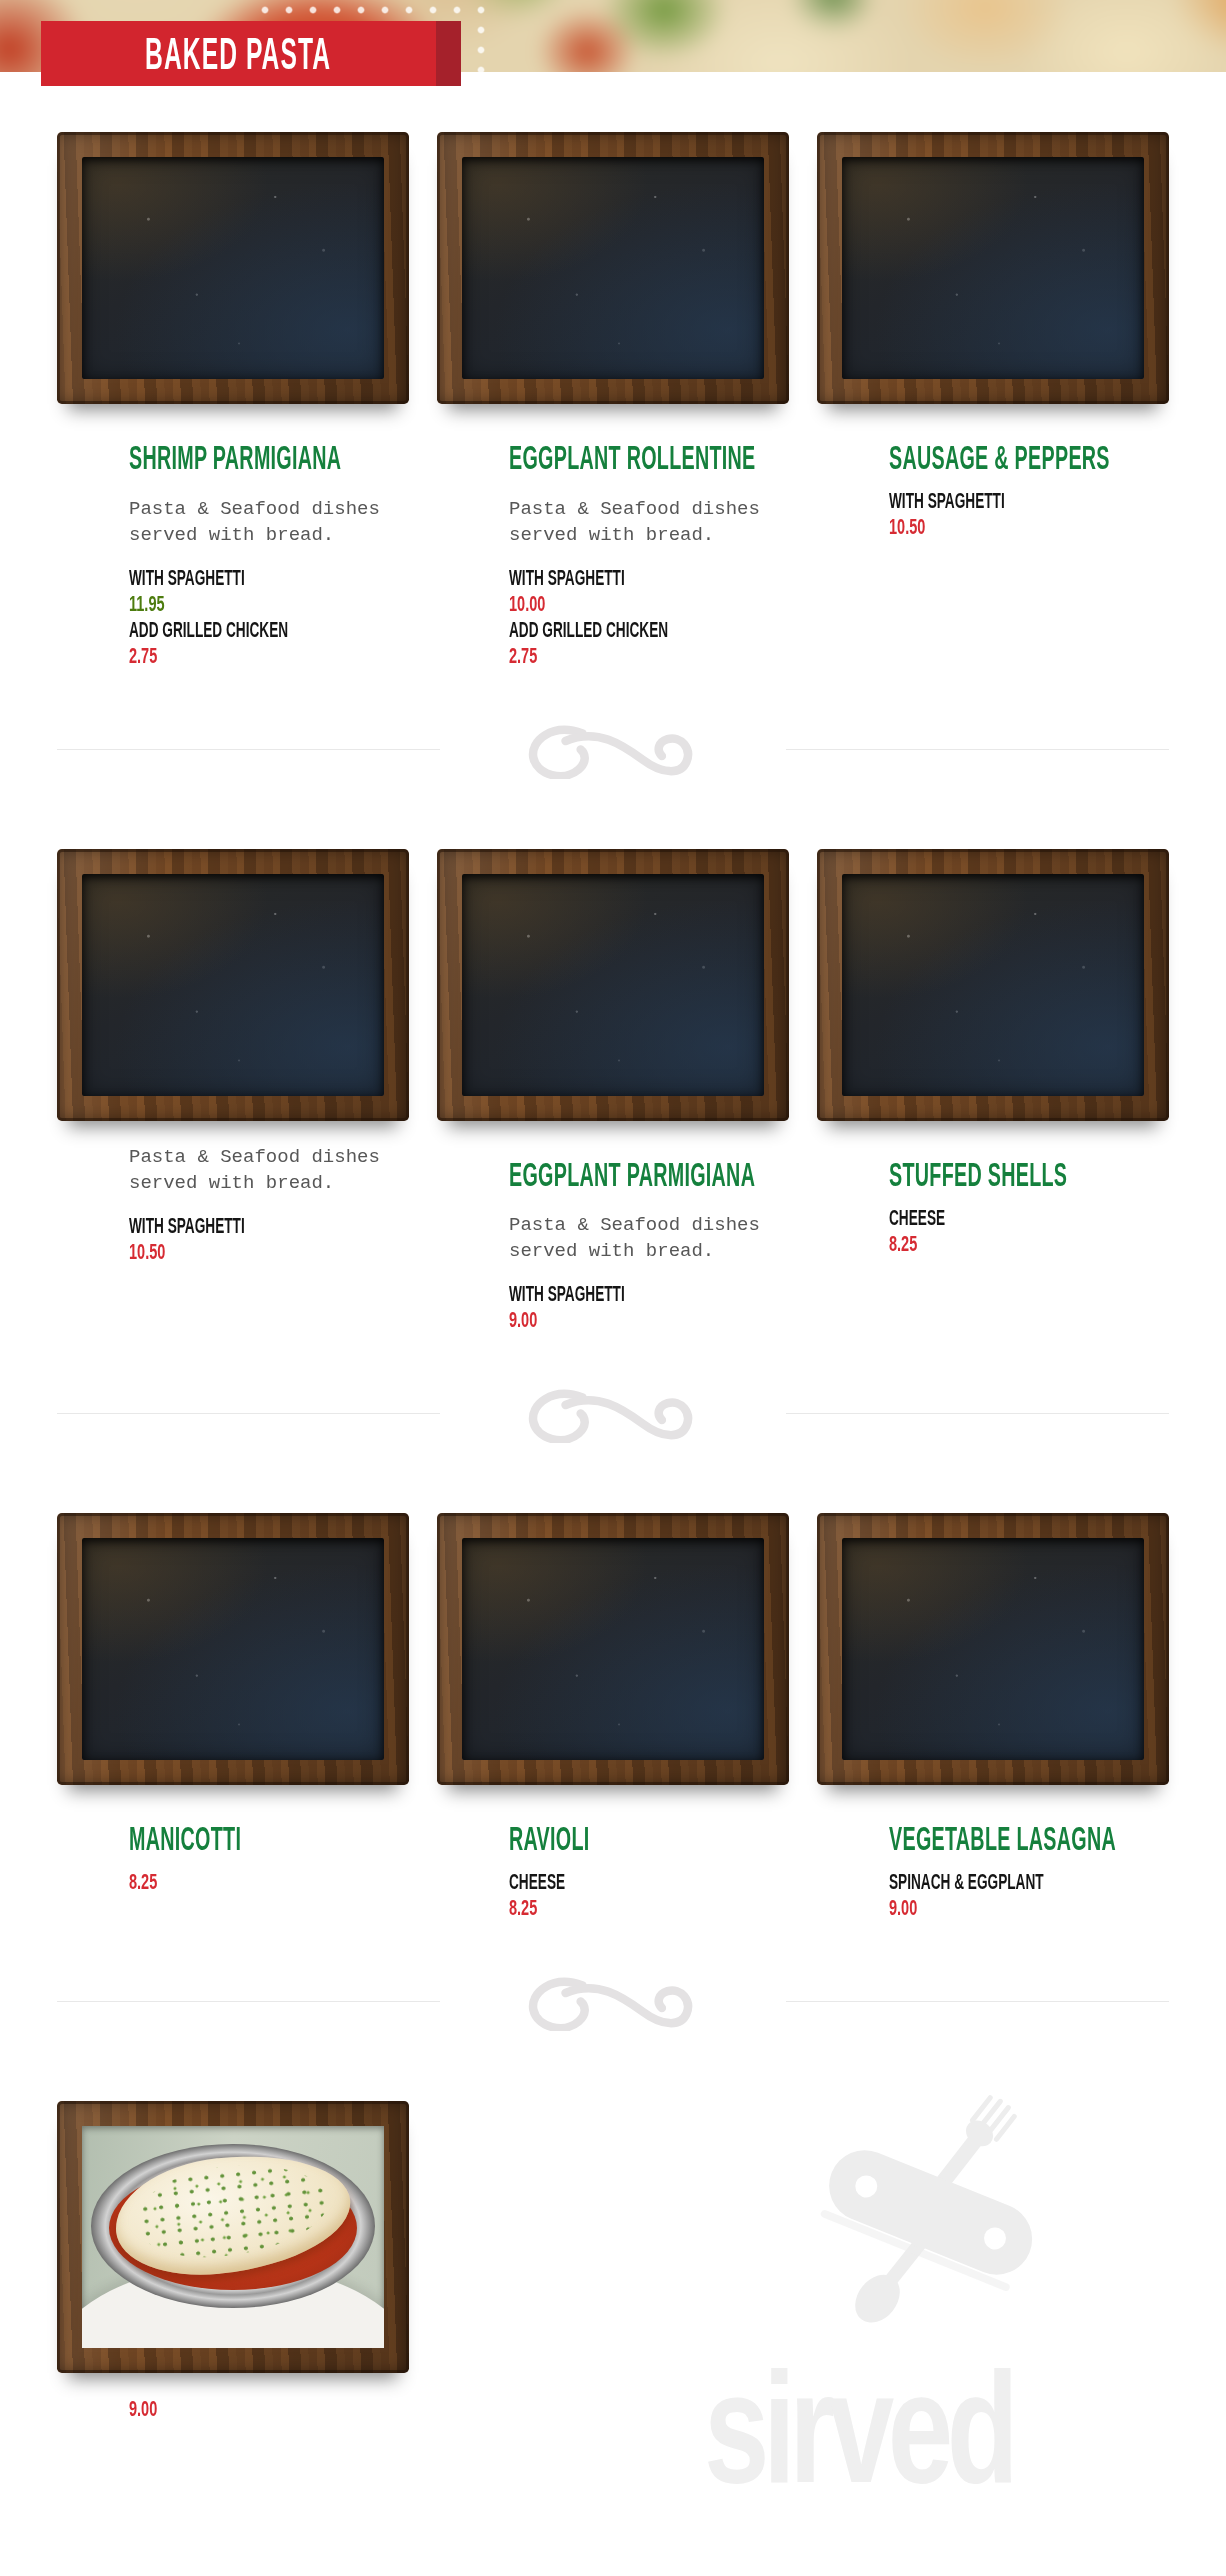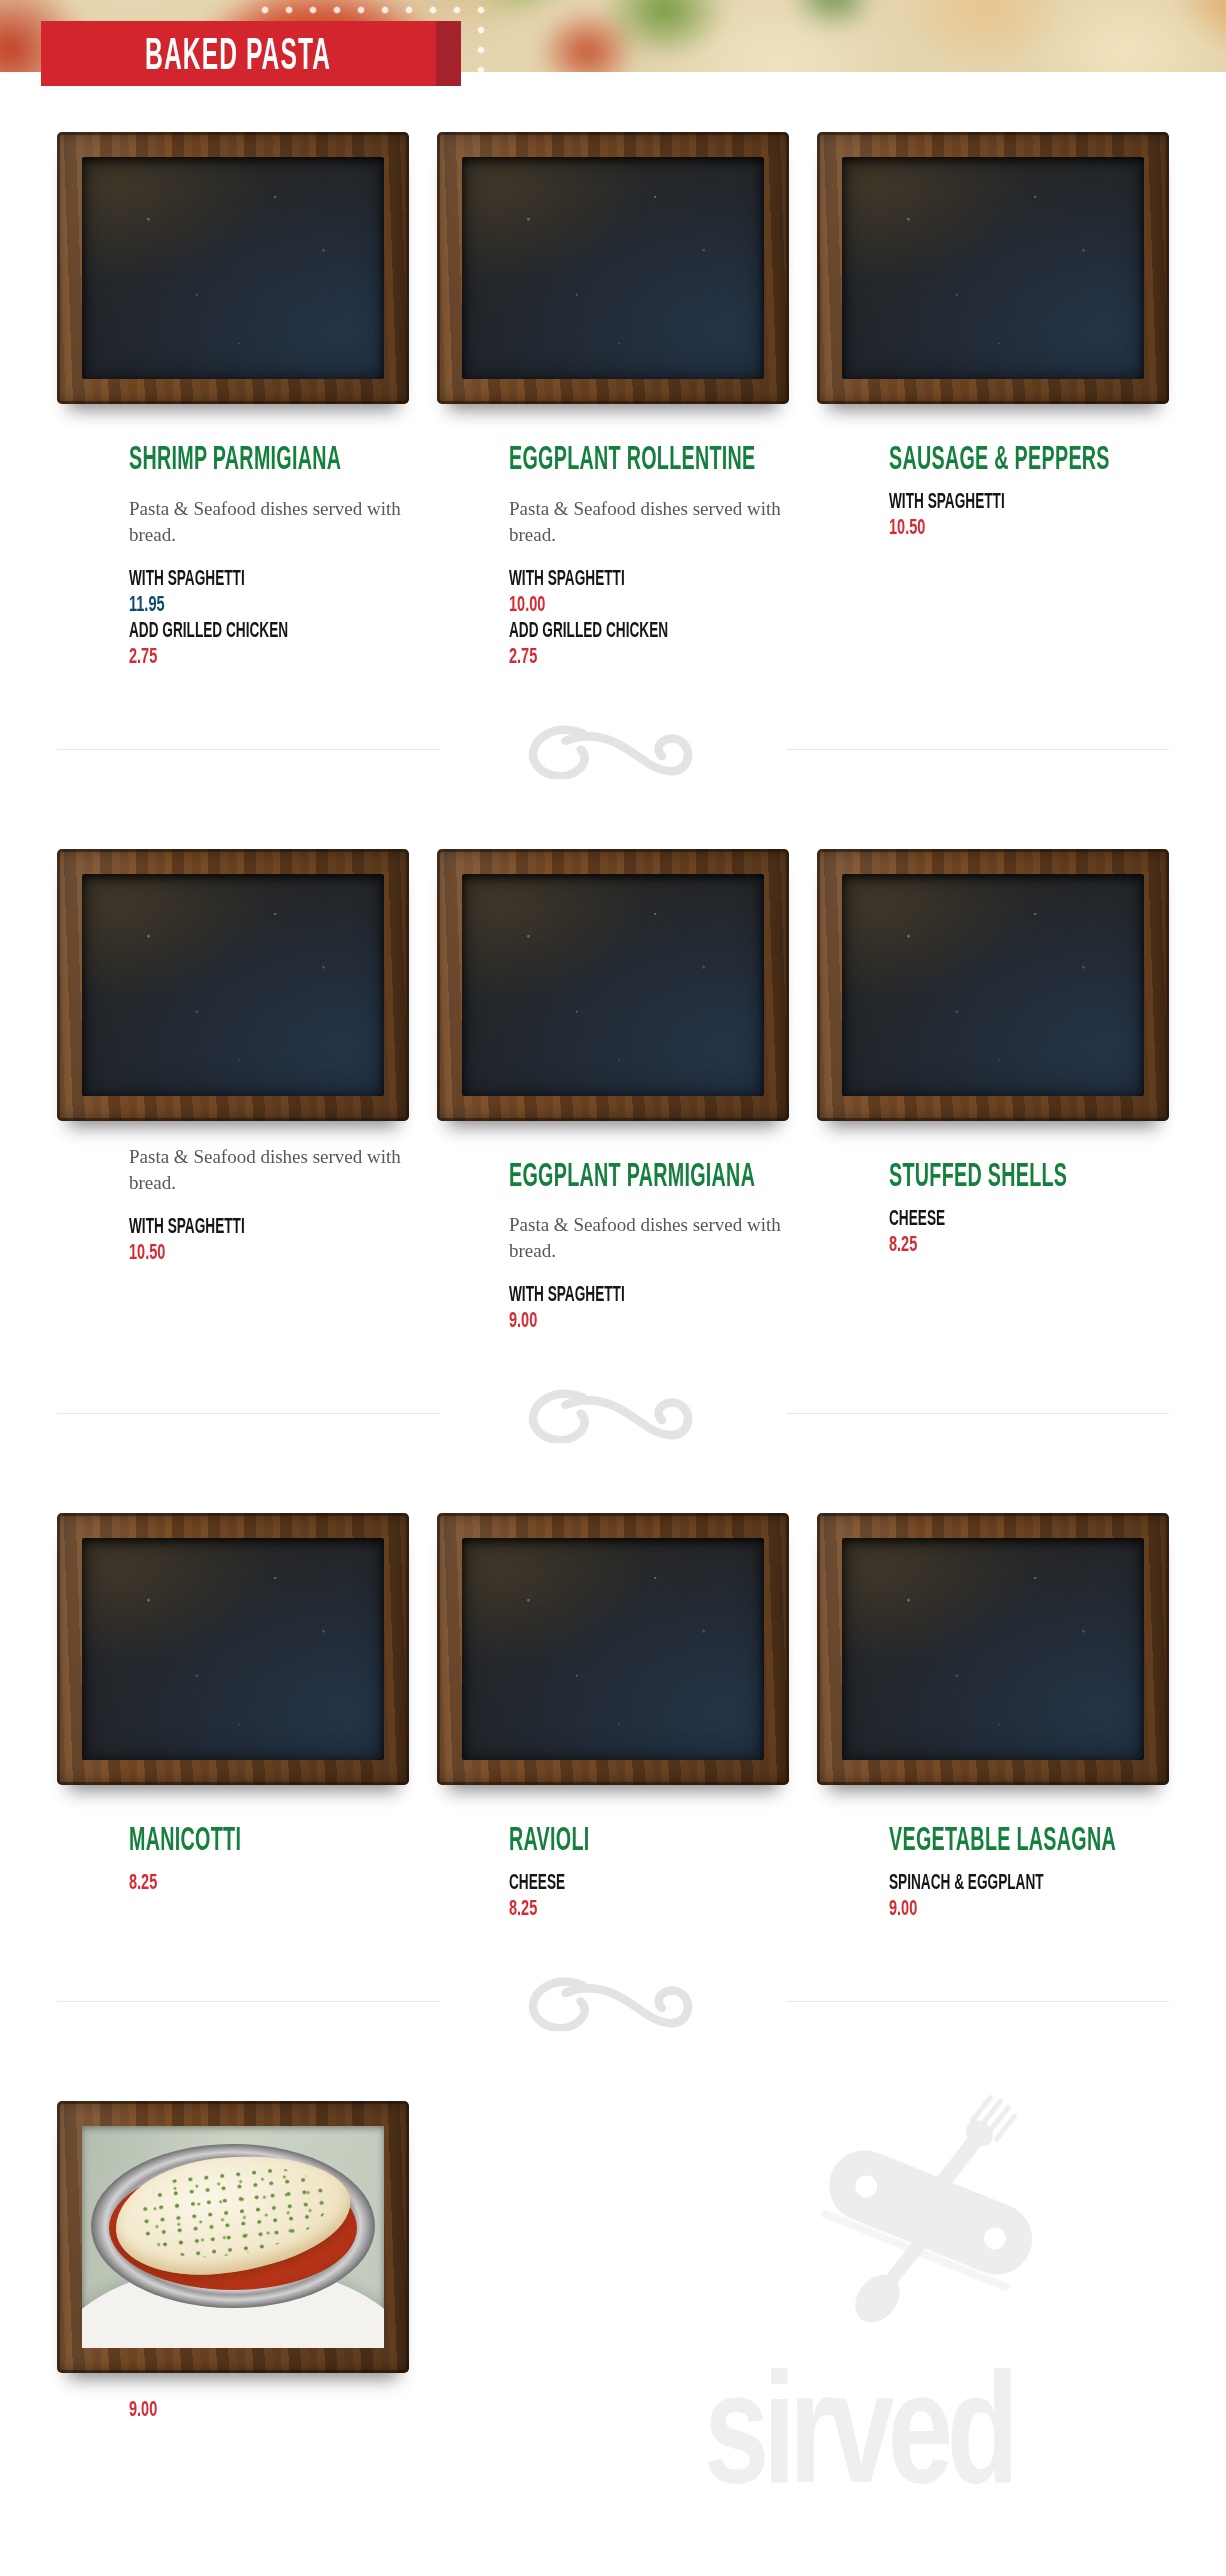--- a/index.html
+++ b/index.html
@@ -78,21 +78,21 @@
           border-radius:46% 54% 58% 42% / 55% 48% 52% 45%;
           background-image:radial-gradient(circle,#5c8f33 0 1.6px, rgba(0,0,0,0) 2.2px),
                            radial-gradient(circle,#6fa23e 0 1.2px, rgba(0,0,0,0) 1.8px);
           background-size:16px 12.4px, 22px 18px;background-position:1.9px 2.9px, 8.6px 7.6px;}
 
   
   .card-body{margin-top:23px;padding-left:72px;}
   .title{margin:0;font-size:34px;line-height:61px;font-weight:700;color:#15803d;}
   .title-inner{display:inline-block;width:482px;transform:scaleX(.58);transform-origin:left center;
                letter-spacing:0.5px;}
-  .desc{margin:7.6px 0 17px 0;width:288px;font-family:Liberation Serif, serif;
+  .desc{margin:7.6px 0 17px 0;width:288px;font-family:Liberation Mono, monospace;
         font-size:19px;line-height:26px;color:#575757;}
   .opt-label{font-size:22px;line-height:26px;font-weight:700;color:#151515;}
   .opt-label .lab{display:inline-block;transform:scaleX(.62);transform-origin:left center;white-space:nowrap;}
   .opt-price{font-size:22px;line-height:26px;font-weight:700;}
   .opt-price .pri{display:inline-block;transform:scaleX(.66);transform-origin:left center;}
 
   
   .divider{display:flex;align-items:center;height:61px;margin:50px 0 69px 0;}
   .d-line{flex:1;height:1px;background:#e8e8e8;}
   .d-line.left{margin-right:84px;}
@@ -126,21 +126,21 @@
         <div class="card">
     <div class="frame">
       <div class="board"></div>
     </div>
     <div class="card-body">
       <h3 class="title"><span class="title-inner">SHRIMP PARMIGIANA</span></h3>
       <p class="desc">Pasta &amp; Seafood dishes served with bread.</p>
       <div class="options">
   <div class="opt">
     <div class="opt-label"><span class="lab">WITH SPAGHETTI</span></div>
-    <div class="opt-price" style="color: #0c4a6e;"><span class="pri">11.95</span></div>
+    <div class="opt-price" style="color: #4d7c0f;"><span class="pri">11.95</span></div>
   </div>
 
   <div class="opt">
     <div class="opt-label"><span class="lab">ADD GRILLED CHICKEN</span></div>
     <div class="opt-price" style="color: rgb(214, 43, 51);"><span class="pri">2.75</span></div>
   </div>
 </div>
     </div>
   </div>
         <div class="card">

